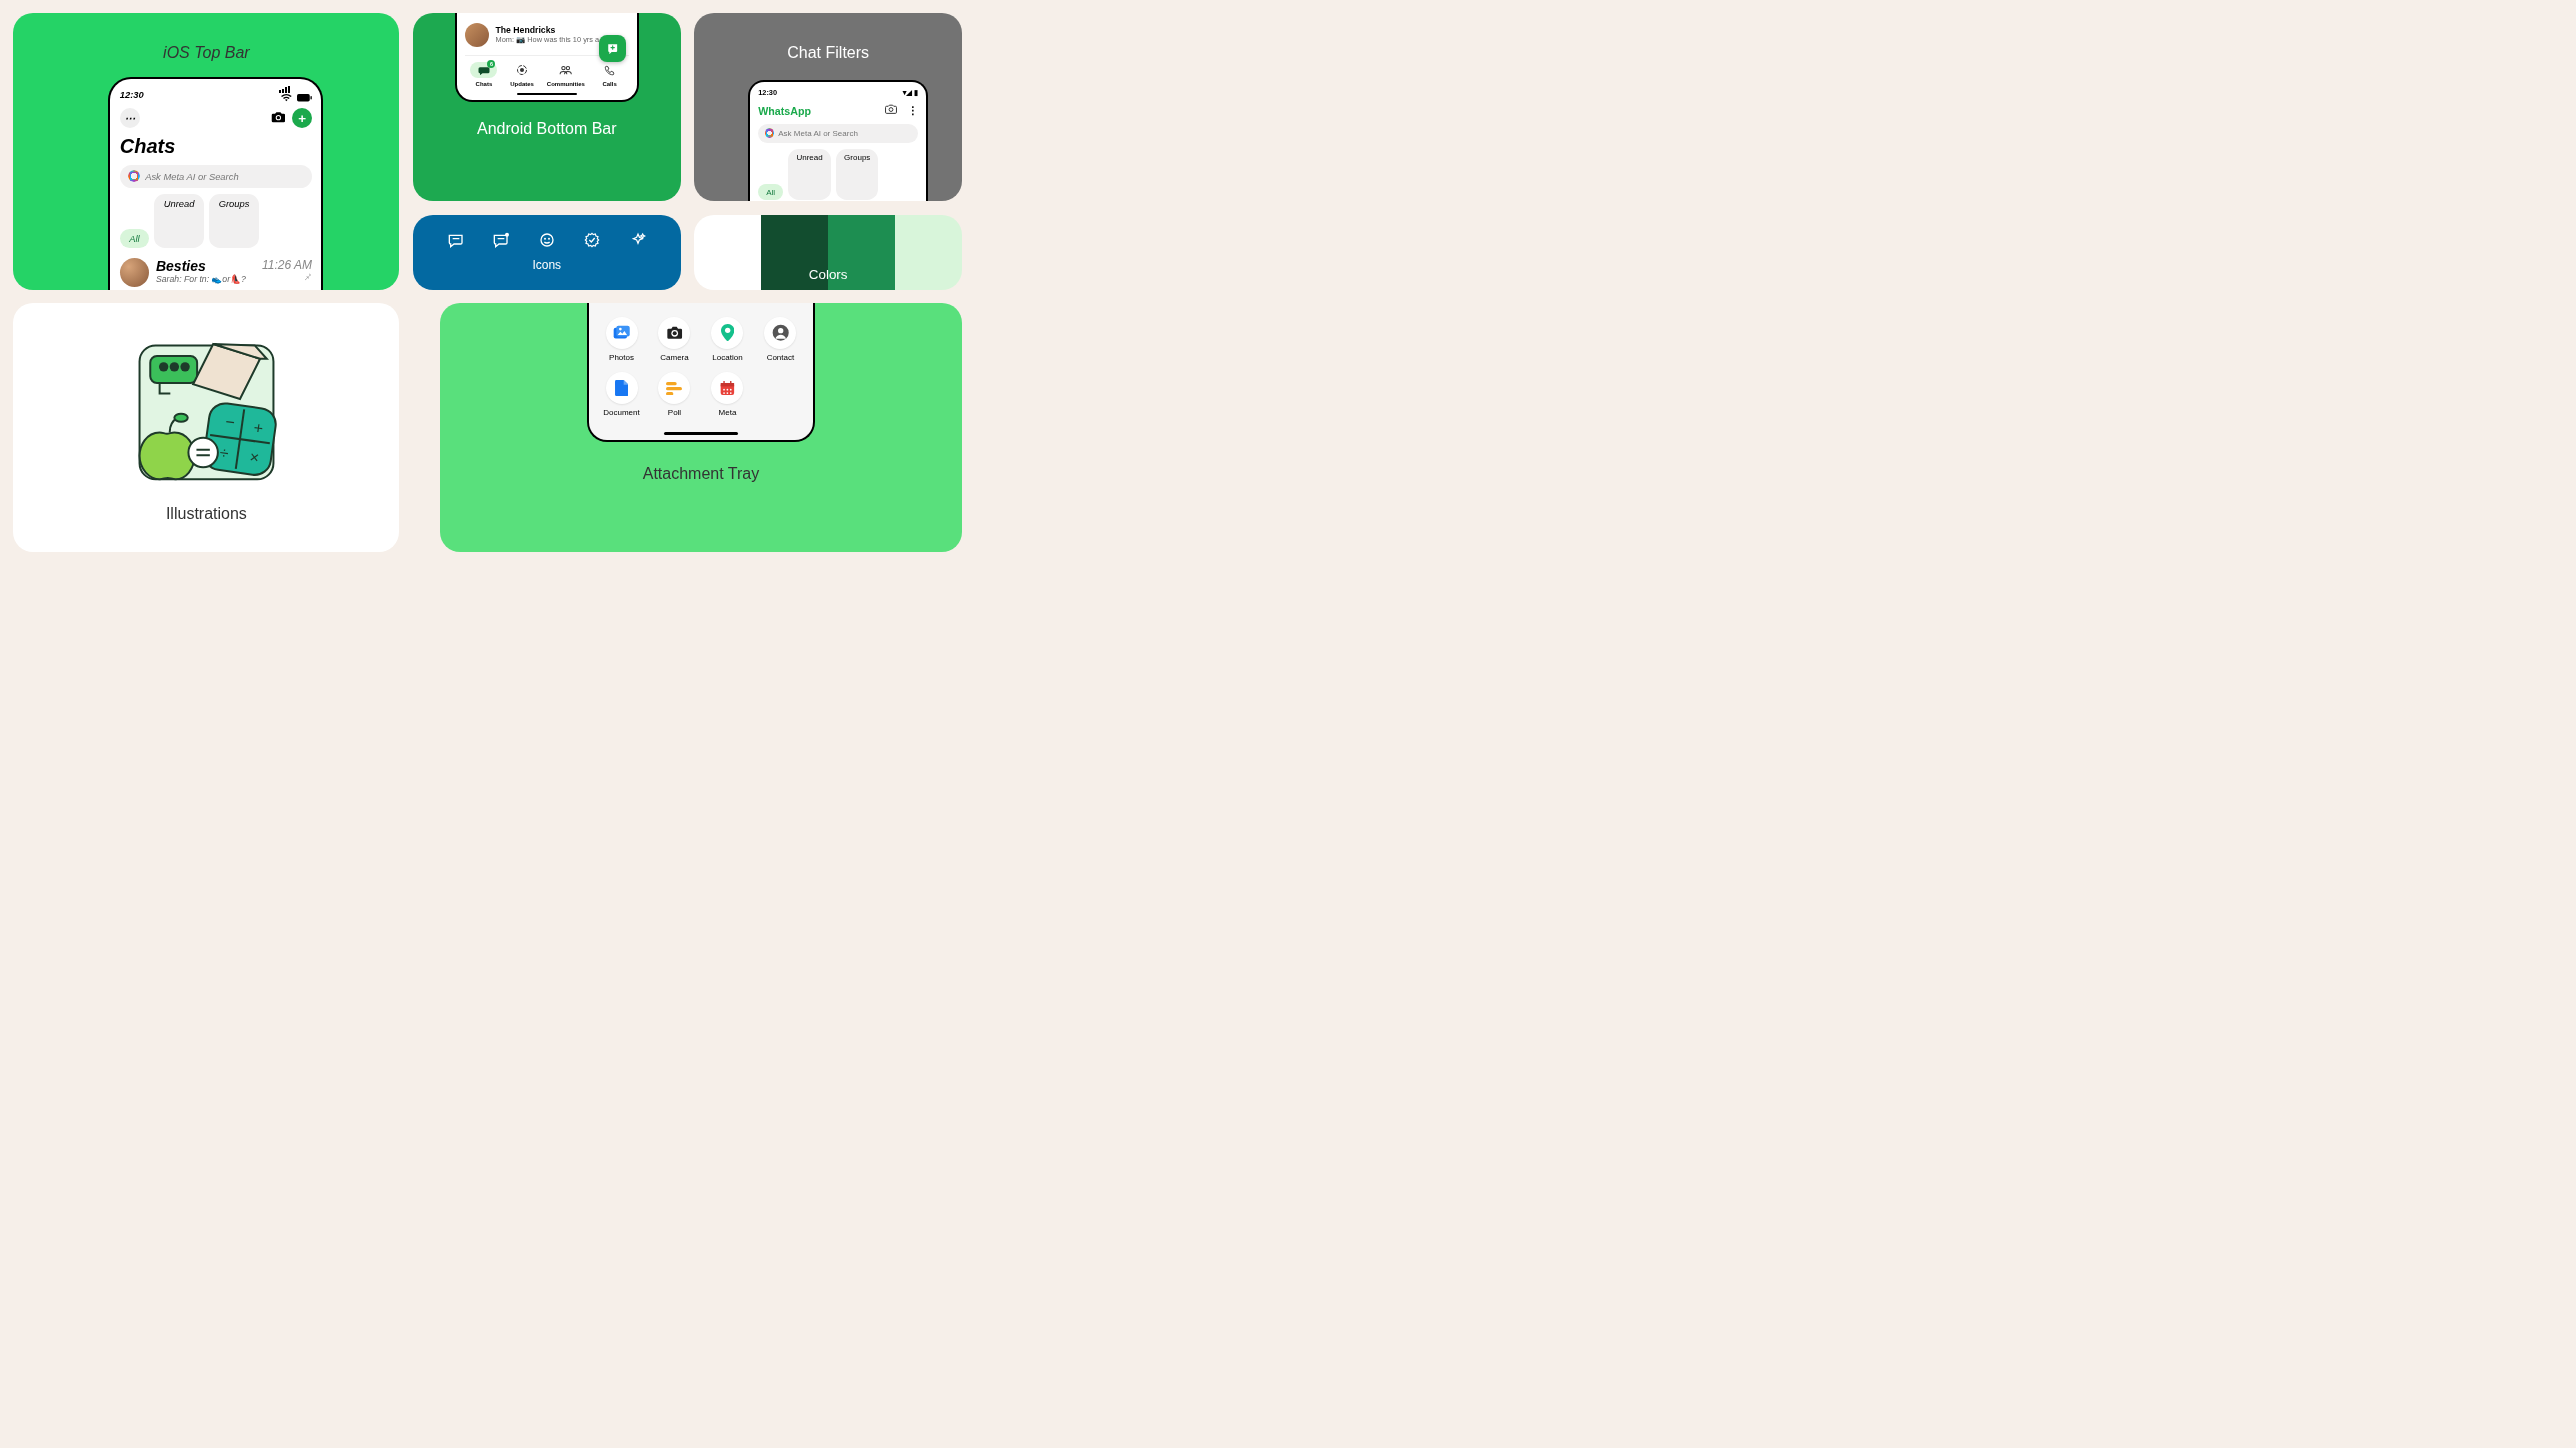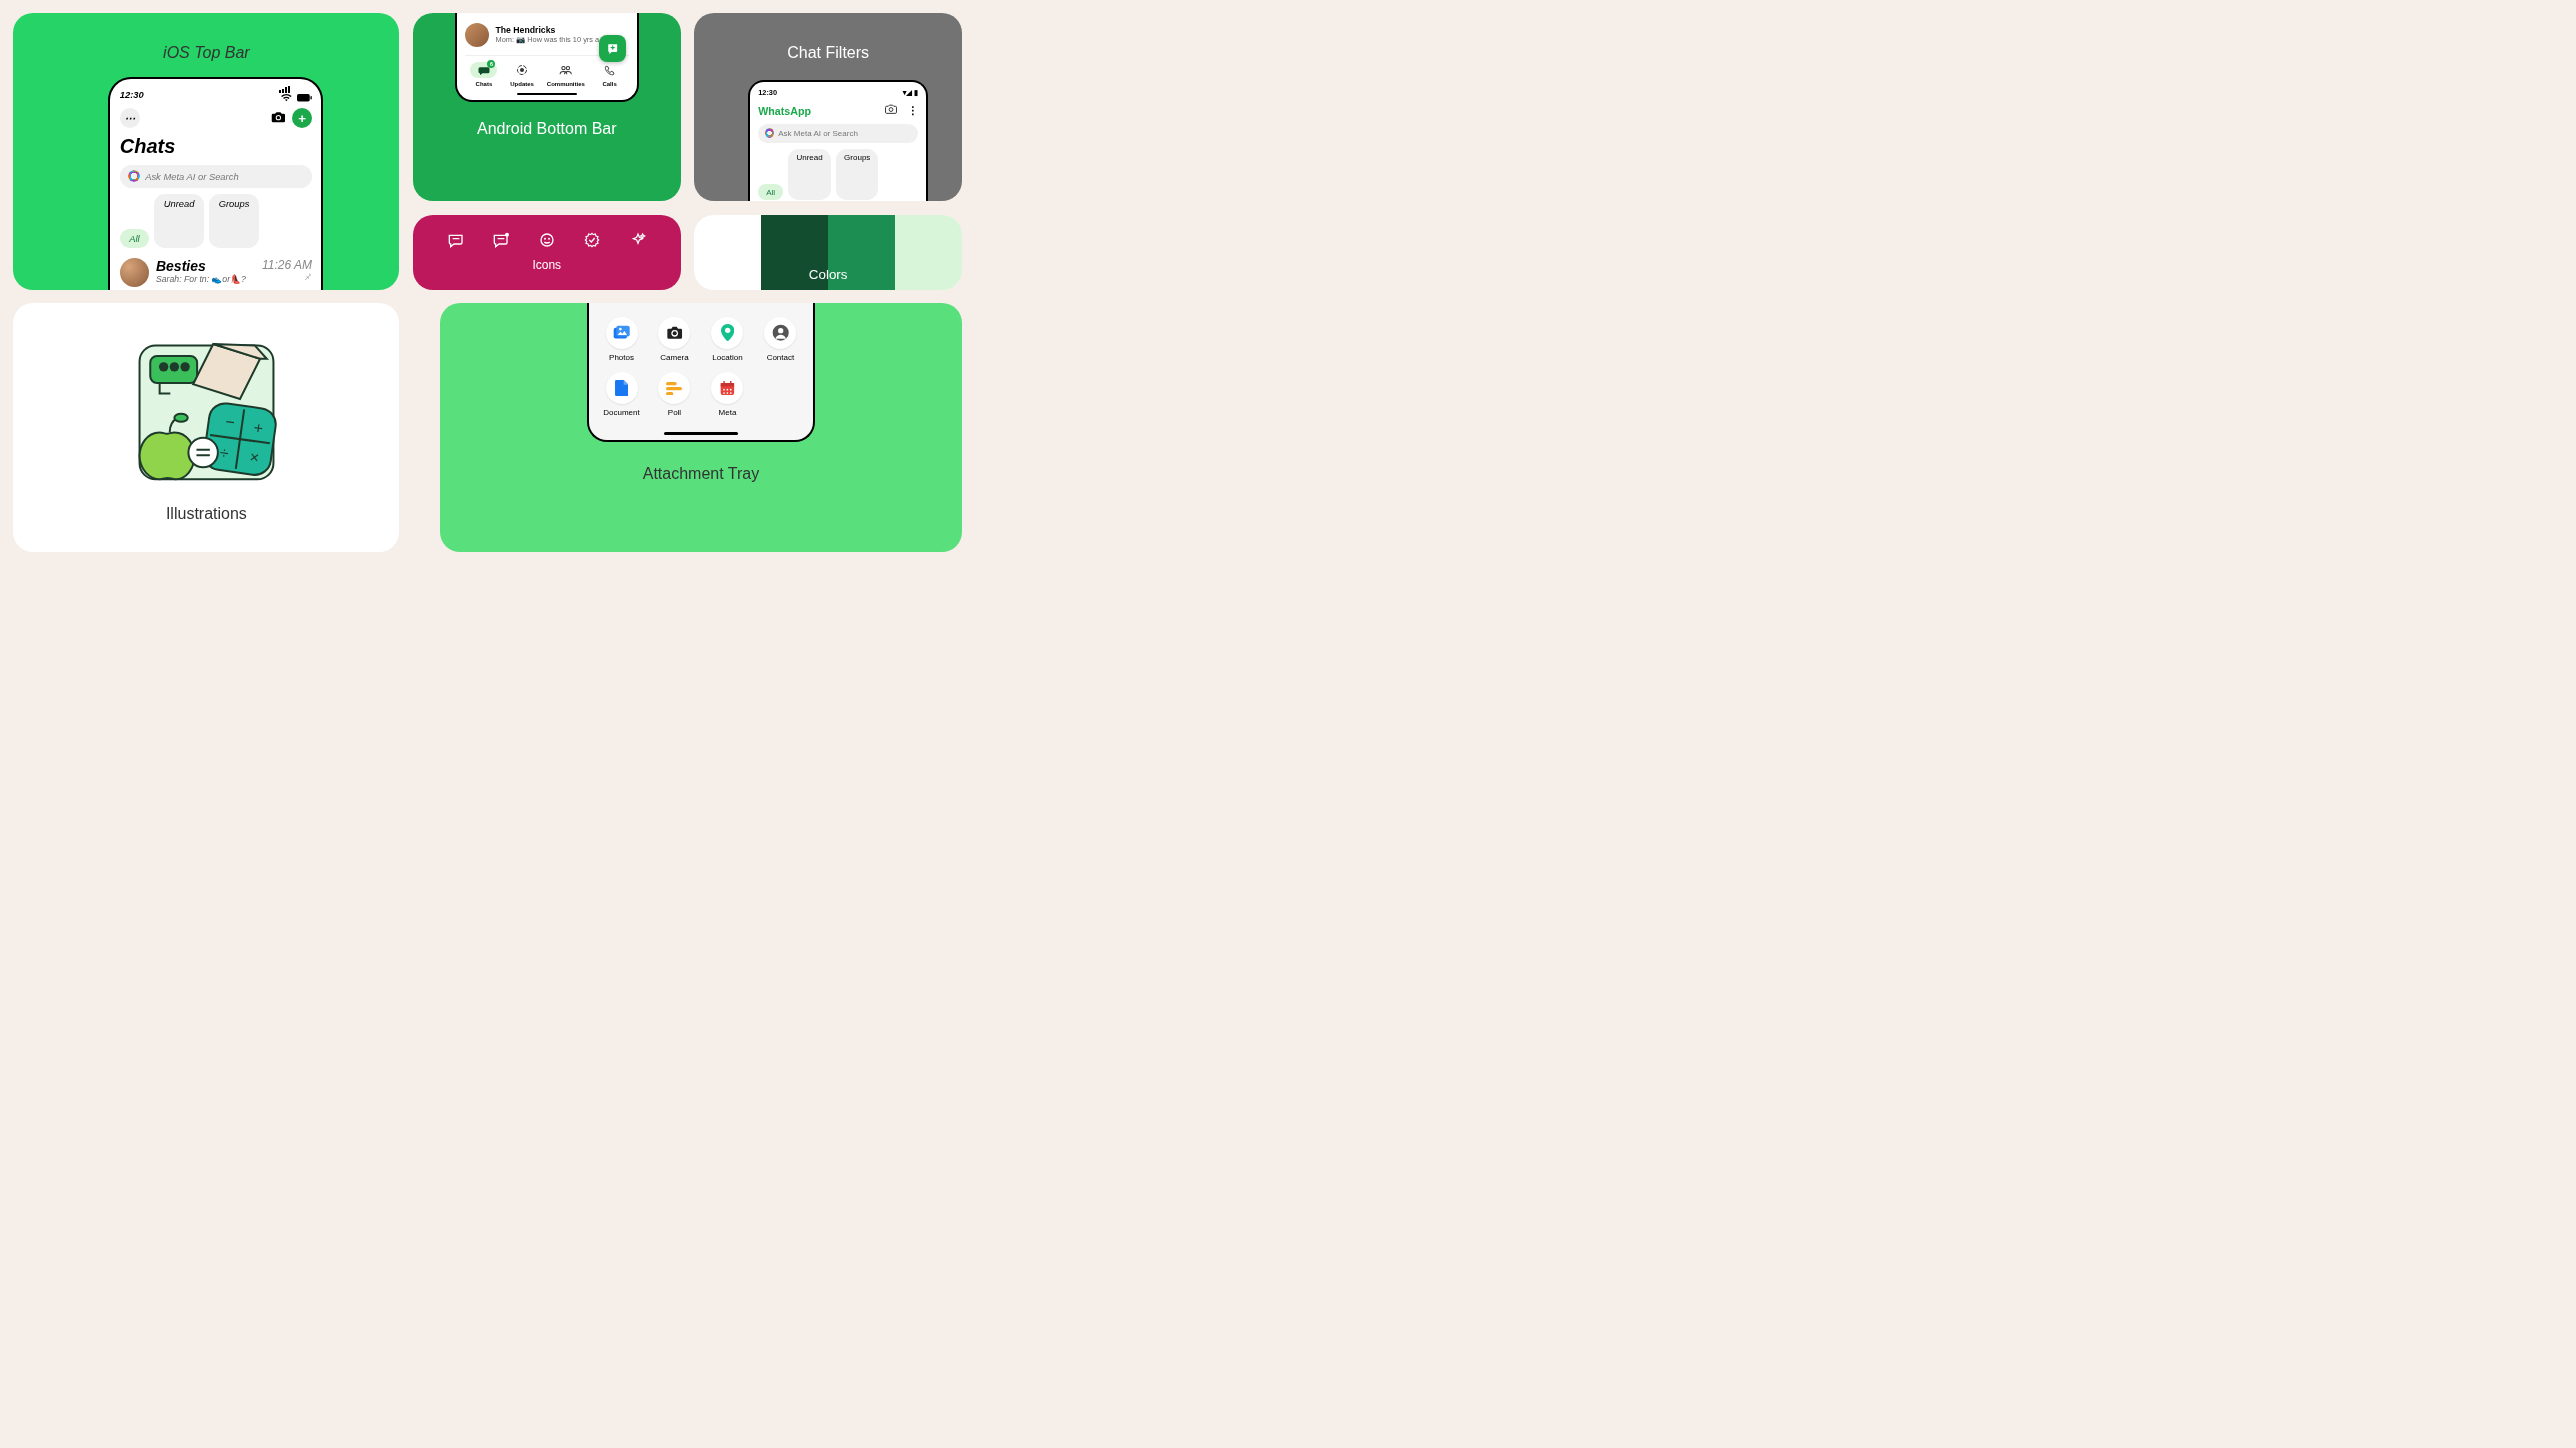--- a/index.html
+++ b/index.html
@@ -38,21 +38,21 @@
 .android-chat-row .nm { font-weight: 600; font-size: 8.7px; }
 .android-chat-row .mg { font-size: 7.4px; color: #666; }
 .nav-row { display: flex; justify-content: space-around; margin-top: 6.7px; }
 .nav-item { display: flex; flex-direction: column; align-items: center; gap: 2.7px; font-size: 6px; font-weight: 600; position: relative; }
 .nav-icon { width: 27px; height: 16px; border-radius: 8px; display: flex; align-items: center; justify-content: center; font-size: 10px; }
 .nav-icon.active { background: #d8f5da; }
 .nav-badge { position: absolute; top: -2px; right: 2px; width: 8px; height: 8px; border-radius: 50%; background: #1ba94c; color: #fff; font-size: 5.4px; display: flex; align-items: center; justify-content: center; }
 .home-ind { width: 60px; height: 2px; background: #000; border-radius: 2px; margin: 5.4px auto 0; }
 .android-card .card-label { position: static; color: #fff; text-align: center; margin-top: 17.4px; }
 
-.icons-card { grid-column: 2; grid-row: 2; background: #be185d; display: flex; flex-direction: column; align-items: center; justify-content: center; gap: 6.7px; }
+.icons-card { grid-column: 2; grid-row: 2; background: #0369a1; display: flex; flex-direction: column; align-items: center; justify-content: center; gap: 6.7px; }
 .icons-row { display: flex; gap: 29.5px; color: #fff; font-size: 14.8px; }
 .icons-row svg { width: 16px; height: 16px; }
 .icons-card .card-label { position: static; color: #fff; font-size: 12px;}
 
 .filters-card { grid-column: 3; grid-row: 1; background: #737373; }
 .filters-card .card-label { top: 31px; width: 100%; text-align: center; color: #fff; }
 .phone-filters { position: absolute; left: 54px; bottom: -4px; width: 180px; background: #fff; border: 2px solid #000; border-radius: 16px 16px 0 0; border-bottom: none; padding: 6.7px 8px 0; }
 .status2 { display: flex; justify-content: space-between; font-size: 7.4px; font-weight: 600; }
 .wa-hdr { display: flex; justify-content: space-between; align-items: center; margin-top: 6.7px; gap: 16px; }
 .wa-title { color: #1ba94c; font-weight: 600; font-size: 10.7px; }

